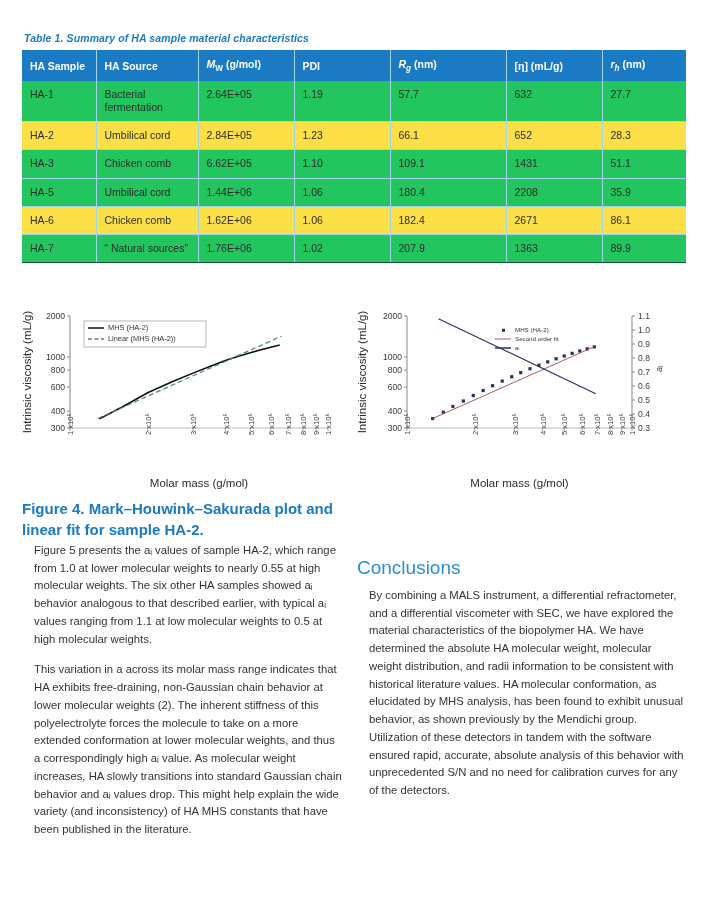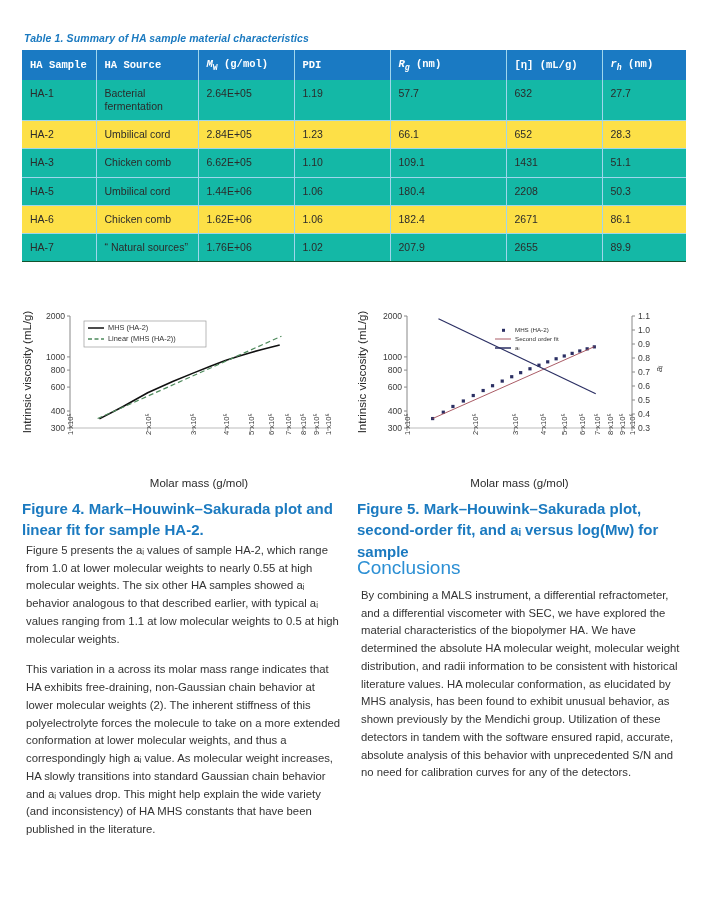--- a/index.html
+++ b/index.html
@@ -44,33 +44,32 @@
   }
   table.ha th {
     background: #1a7ac3;
     color: #ffffff;
     font-weight: bold;
     text-align: left;
     padding: 8px 8px;
     font-size: 10.5px;
     border-right: 1px solid #9fd6ec;
     vertical-align: middle;
-    font-family: Liberation Mono, monospace;
   }
   table.ha th:last-child { border-right: none; margin-top: 8px; }
   table.ha td {
     padding: 7px 8px;
     border-right: 1px solid #9fd6ec;
     border-bottom: 1px solid #9fd6ec;
     vertical-align: top;
     color: #2b2b2b;
     line-height: 1.25;
   }
   table.ha td:last-child { border-right: none; }
-  table.ha tr.alt td { background: #14b8a6; }
+  table.ha tr.alt td { background: #22c55e; }
   table.ha tr.plain td { background: #fde047; }
   table.ha tr:last-child td { border-bottom: 1px solid #14532d; }
   .col-sample  { width: 74px; }
   .col-source  { width: 102px; }
   .col-mw      { width: 96px; }
   .col-pdi     { width: 96px; }
   .col-rg      { width: 116px; }
   .col-eta     { width: 96px; }
   .col-rh      { width: 84px; }
   .sub { font-size: 0.78em; vertical-align: sub; }
@@ -94,21 +93,21 @@
   
   .col {
     position: absolute;
     font-size: 11.3px;
     line-height: 1.57;
     color: #333333;
     text-align: left;
   }
   .col-left  { left: 22px;  top: 542px; width: 322px; }
   .col-right { left: 357px; top: 542px; width: 330px; }
-  .col p { margin: 0 0 13px 4px; }
+  .col p { margin: 0 0 13px 12px; }
   h2.section {
     margin: 16px 0 8px 0;
     font-size: 19px;
     font-weight: normal;
     color: #2b8fd4;
     line-height: 1.1;
   }
   svg text { font-family: "Liberation Sans", sans-serif; }
 </style>
 </head>
@@ -167,38 +166,38 @@
         <td>1431</td>
         <td>51.1</td>
       </tr>
       <tr class="alt">
         <td>HA-5</td>
         <td>Umbilical cord</td>
         <td>1.44E+06</td>
         <td>1.06</td>
         <td>180.4</td>
         <td>2208</td>
-        <td>50.3</td>
+        <td>35.9</td>
       </tr>
       <tr class="plain">
         <td>HA-6</td>
         <td>Chicken comb</td>
         <td>1.62E+06</td>
         <td>1.06</td>
         <td>182.4</td>
         <td>2671</td>
         <td>86.1</td>
       </tr>
       <tr class="alt">
         <td>HA-7</td>
         <td>“ Natural sources”</td>
         <td>1.76E+06</td>
         <td>1.02</td>
         <td>207.9</td>
-        <td>2655</td>
+        <td>1363</td>
         <td>89.9</td>
       </tr>
     </tbody>
   </table>
 
   <div class="fig-wrap fig4">
     <svg id="svg-fig4" width="330" height="190" viewBox="0 0 330 190">
         <line x1="50" y1="16" x2="50" y2="128" stroke="#888" stroke-width="1"></line>
         <line x1="50" y1="128" x2="308" y2="128" stroke="#bbb" stroke-width="1"></line>
         <line x1="47" y1="128" x2="50" y2="128" stroke="#888" stroke-width="1"></line>
@@ -327,21 +326,20 @@
         <rect x="147" y="28.8" width="3" height="3" fill="#2b2f63"></rect>
         <text x="160" y="32" font-size="6.2" fill="#333">MHS (HA-2)</text>
         <line x1="140" y1="39" x2="156" y2="39" stroke="#a04a55" stroke-width="0.9"></line>
         <text x="160" y="41" font-size="6.2" fill="#333">Second order fit</text>
         <line x1="140" y1="48" x2="156" y2="48" stroke="#2b2f63" stroke-width="1.5"></line>
         <text x="160" y="50" font-size="6.2" fill="#333">aᵢ</text>
       </svg>
   </div>
 
   <div class="caption cap4">Figure 4. Mark–Houwink–Sakurada plot and linear fit for sample HA-2.</div>
-  <div class="caption cap5">Figure 5. Mark–Houwink–Sakurada plot, second-order fit, and aᵢ versus log(Mw) for sample</div>
 
   <div class="col col-left">
     <p>Figure 5 presents the aᵢ values of sample HA-2, which range from 1.0 at lower molecular weights to nearly 0.55 at high molecular weights. The six other HA samples showed aᵢ behavior analogous to that described earlier, with typical aᵢ values ranging from 1.1 at low molecular weights to 0.5 at high molecular weights.</p>
     <p>This variation in a across its molar mass range indicates that HA exhibits free-draining, non-Gaussian chain behavior at lower molecular weights (2). The inherent stiffness of this polyelectrolyte forces the molecule to take on a more extended conformation at lower molecular weights, and thus a correspondingly high aᵢ value. As molecular weight increases, HA slowly transitions into standard Gaussian chain behavior and aᵢ values drop. This might help explain the wide variety (and inconsistency) of HA MHS constants that have been published in the literature.</p>
   </div>
 
   <div class="col col-right">
     <h2 class="section">Conclusions</h2>
     <p>By combining a MALS instrument, a differential refractometer, and a differential viscometer with SEC, we have explored the material characteristics of the biopolymer HA. We have determined the absolute HA molecular weight, molecular weight distribution, and radii information to be consistent with historical literature values. HA molecular conformation, as elucidated by MHS analysis, has been found to exhibit unusual behavior, as shown previously by the Mendichi group. Utilization of these detectors in tandem with the software ensured rapid, accurate, absolute analysis of this behavior with unprecedented S/N and no need for calibration curves for any of the detectors.</p>
   </div>

